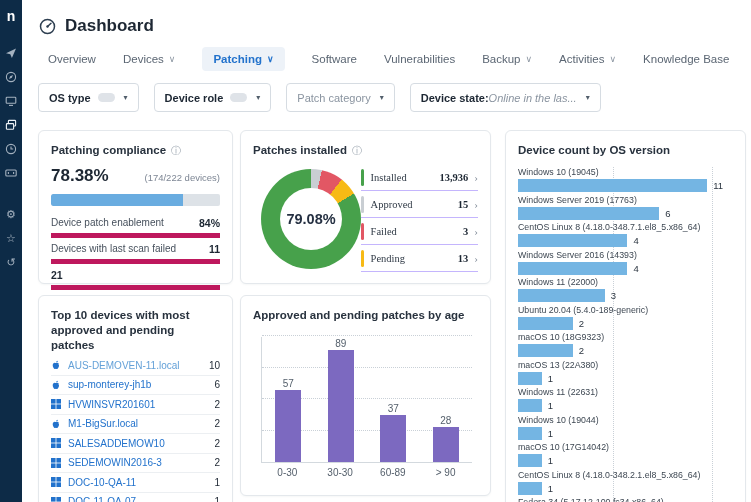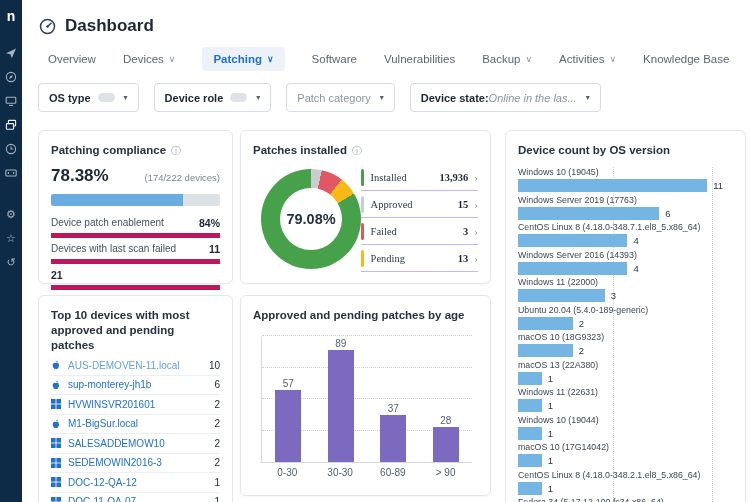--- a/index.html
+++ b/index.html
@@ -451,21 +451,21 @@
         </div>
         <div class="trow">
           <span class="ticon">
             <svg viewBox="0 0 10 10">
               <rect x="0" y="0" width="4.6" height="4.6" fill="#2272cc"></rect>
               <rect x="5.4" y="0" width="4.6" height="4.6" fill="#2272cc"></rect>
               <rect x="0" y="5.4" width="4.6" height="4.6" fill="#2272cc"></rect>
               <rect x="5.4" y="5.4" width="4.6" height="4.6" fill="#2272cc"></rect>
             </svg>
           </span>
-          <a class="tname">DOC-12-QA-12</a>
+          <a class="tname">DOC-10-QA-11</a>
           <span class="tval">1</span>
         </div>
         <div class="trow">
           <span class="ticon">
             <svg viewBox="0 0 10 10">
               <rect x="0" y="0" width="4.6" height="4.6" fill="#2272cc"></rect>
               <rect x="5.4" y="0" width="4.6" height="4.6" fill="#2272cc"></rect>
               <rect x="0" y="5.4" width="4.6" height="4.6" fill="#2272cc"></rect>
               <rect x="5.4" y="5.4" width="4.6" height="4.6" fill="#2272cc"></rect>
             </svg>

